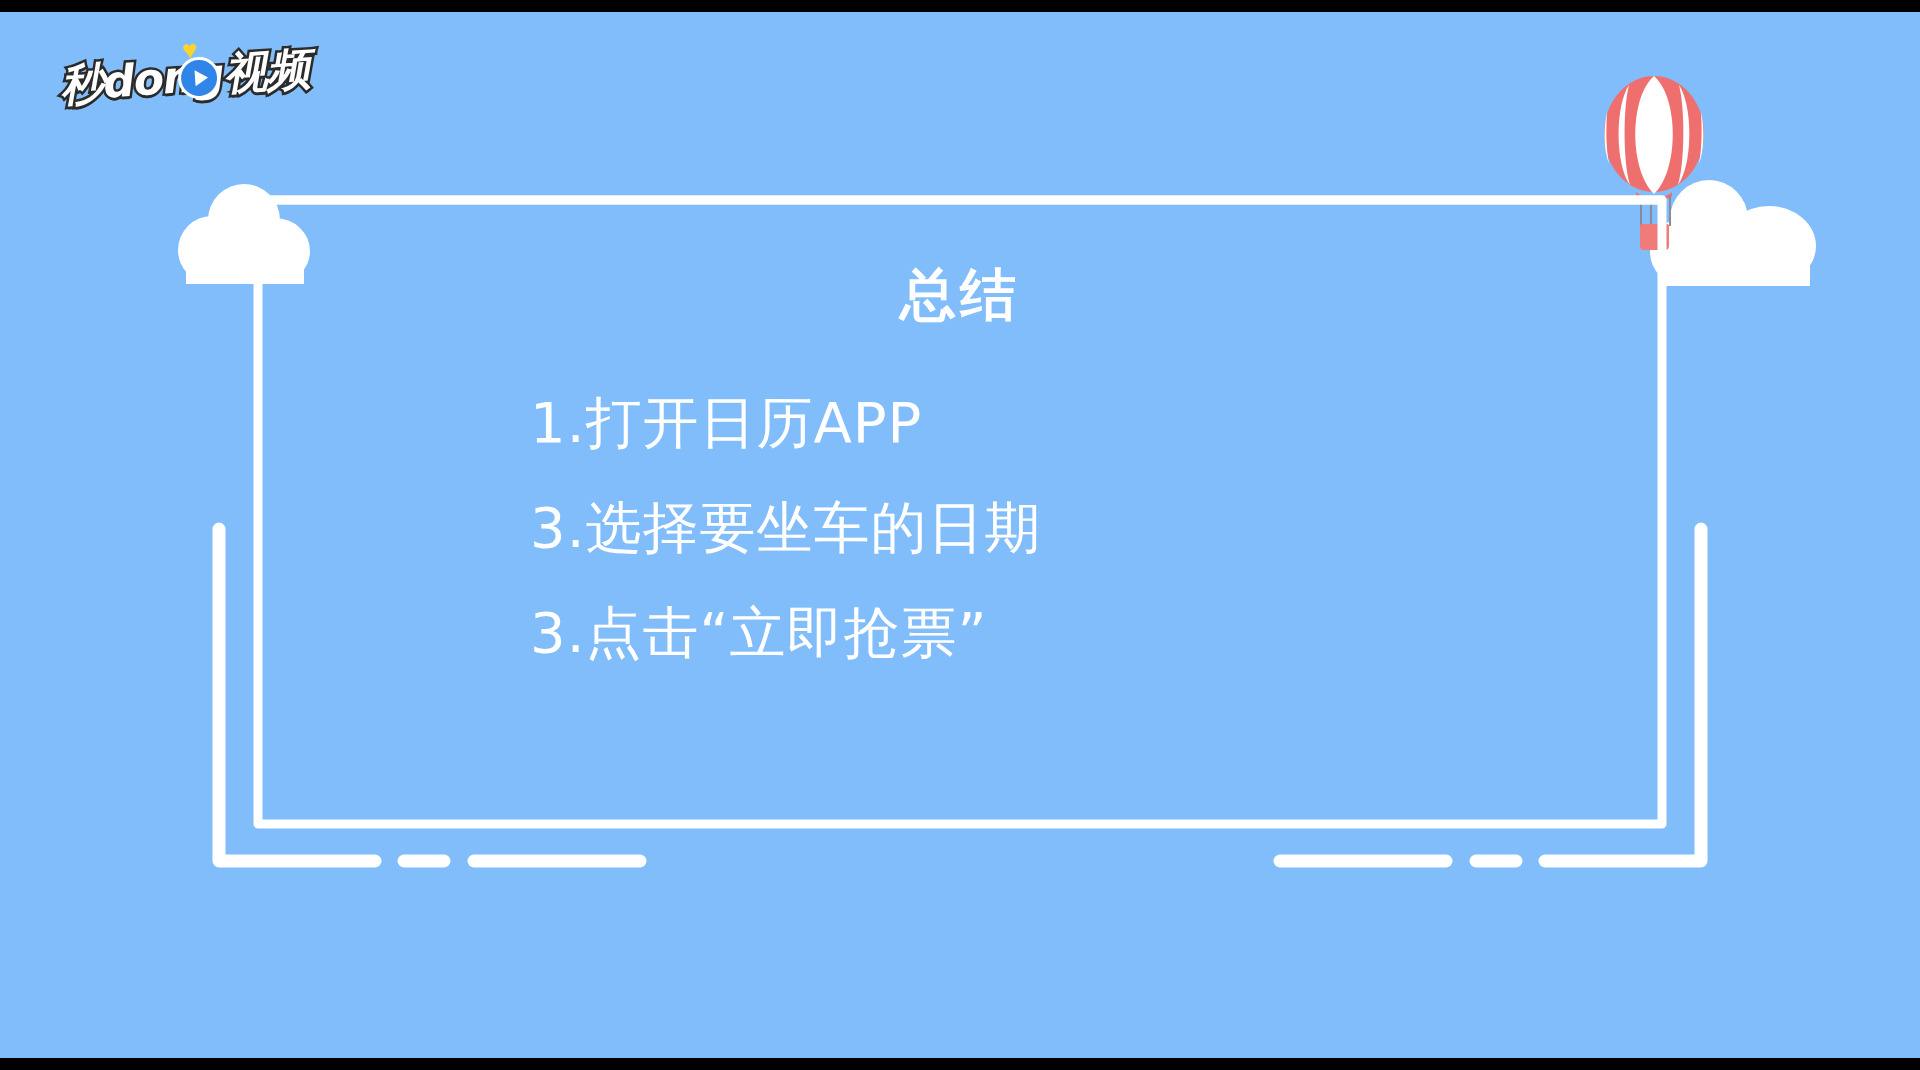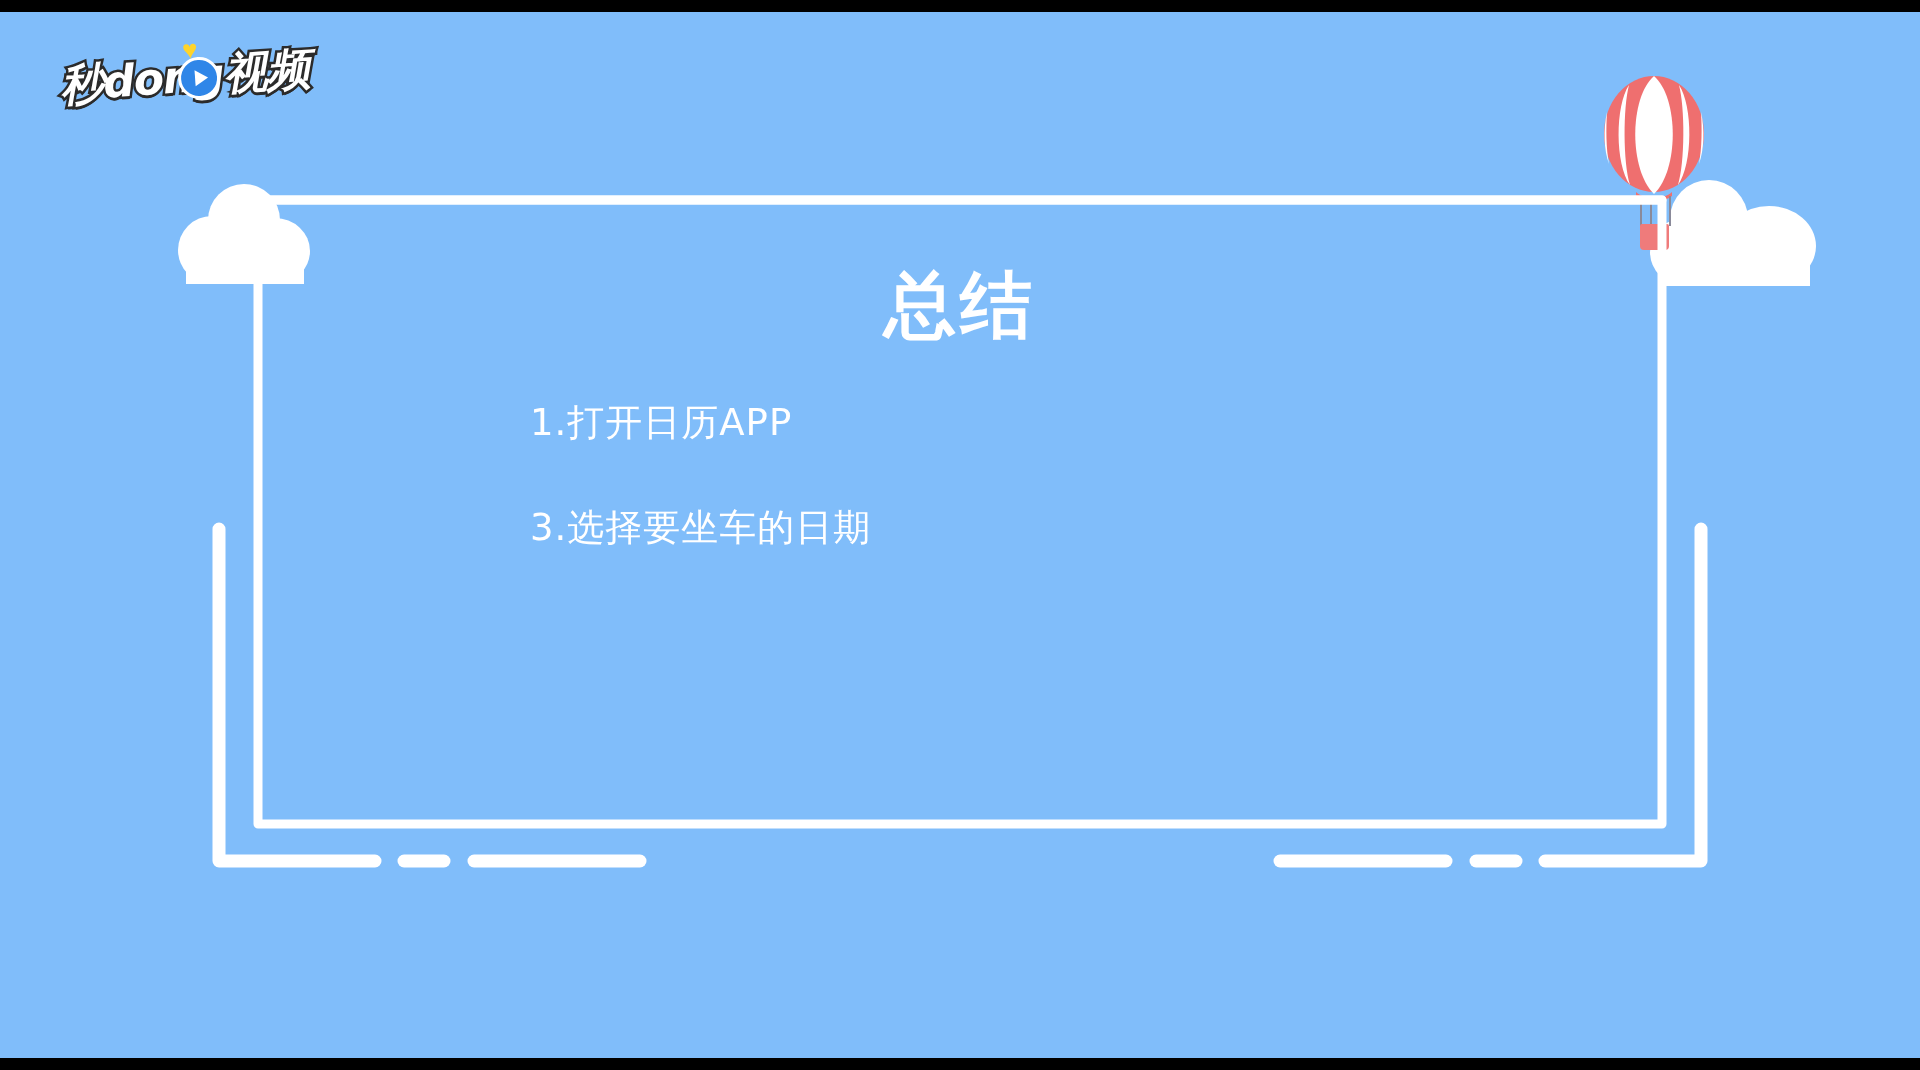--- a/index.html
+++ b/index.html
@@ -153,35 +153,35 @@
 
   
   #content { position: absolute; left: 0; top: 0; width: 1920px; height: 1046px; z-index: 25; }
 
   #page-title {
     position: absolute;
     left: 0; top: 246px;
     width: 1920px;
     text-align: center;
     font-family: "DejaVu Sans", "Liberation Sans", sans-serif;
-    font-size: 72px;
+    font-size: 56px;
     font-weight: bold;
     color: #ffffff;
     letter-spacing: 4px;
   }
 
   #summary-list {
     position: absolute;
     left: 530px;
     top: 358px;
     width: 1000px;
   }
   .summary-item {
     font-family: "DejaVu Sans", "Liberation Sans", sans-serif;
-    font-size: 37px;
+    font-size: 56px;
     font-weight: 400;
     color: #ffffff;
     line-height: 105px;
     white-space: nowrap;
     letter-spacing: 1px;
   }
 </style>
 </head>
 <body>
 
@@ -240,20 +240,21 @@
       </div>
       <div id="balloon-basket"></div>
     </div>
 
     <div id="content">
       <div id="page-title">总结</div>
 
       <div id="summary-list">
         <div class="summary-item">1.打开日历APP</div>
         <div class="summary-item">3.选择要坐车的日期</div>
+        <div class="summary-item">3.点击“立即抢票”</div>
       </div>
     </div>
 
     <div id="watermark">
       <div id="watermark-text">秒dong视频</div>
       <div id="watermark-badge"></div>
       <div id="watermark-heart">♥</div>
     </div>
 
   </div>

